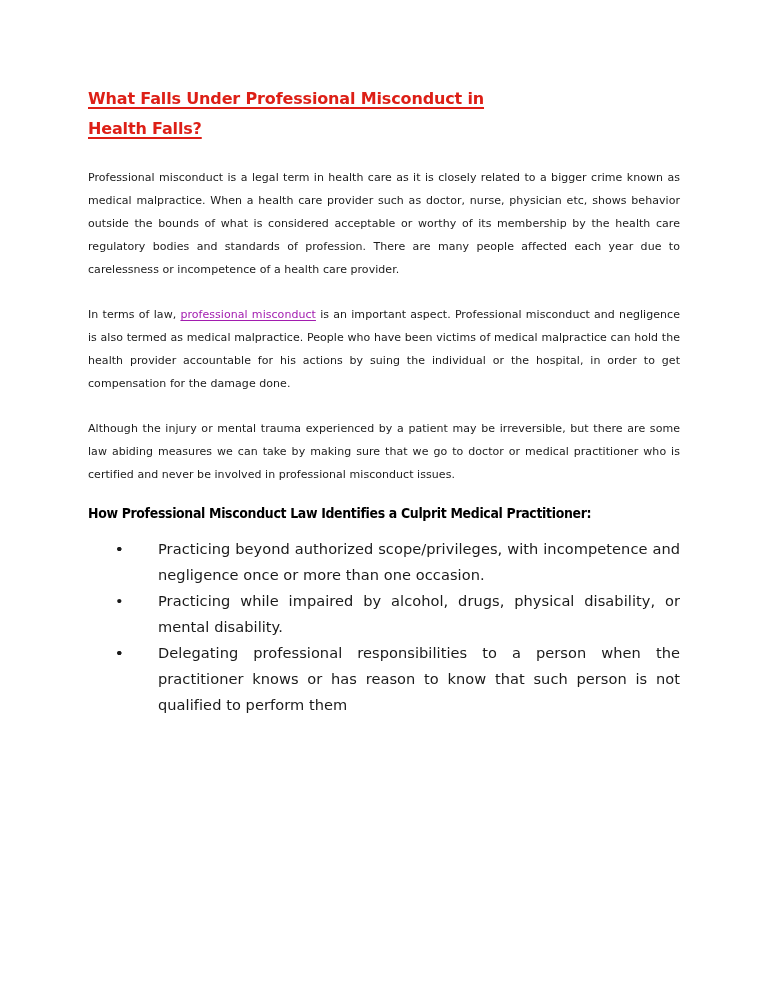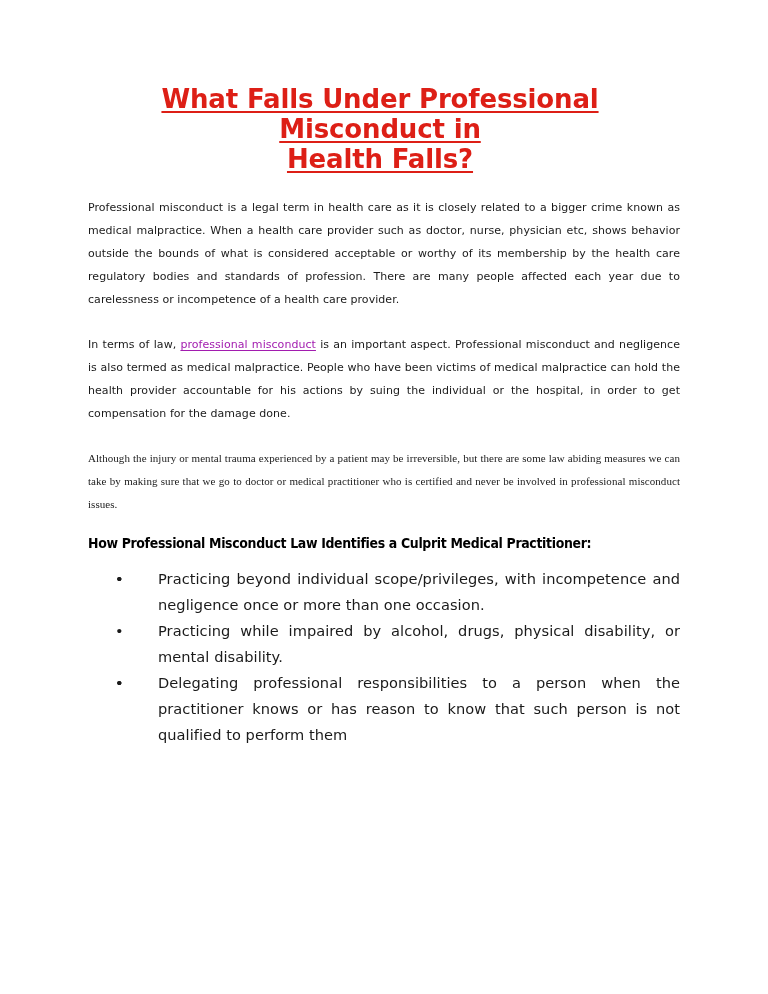--- a/index.html
+++ b/index.html
@@ -27,46 +27,45 @@
   .content {
     position: absolute;
     left: 88px;
     top: 84px;
     width: 592px;
   }
 
   
   .doc-title {
     margin: 0 8px 22px 0;
-    text-align: center;
     color: #DD1F16;
     font-family: "DejaVu Sans", "Liberation Sans", sans-serif;
     font-weight: bold;
-    font-size: 26px;
+    font-size: 16px;
     line-height: 30px;
     letter-spacing: -0.15px;
   }
   .doc-title .tl {
     text-decoration: underline;
     text-decoration-thickness: 2px;
     text-underline-offset: 3px;
     display: inline;
   }
 
   
   p.body-par {
     margin: 0 0 22px 0;
     text-align: justify;
     text-justify: inter-word;
     font-size: 11px;
     line-height: 23px;
     color: #1a1a1a;
     letter-spacing: 0.05px;
   }
-  p.body-par:last-of-type { margin-bottom: 0; font-family: Liberation Serif, serif; }
+  p.body-par:last-of-type { margin-bottom: 0; }
 
   a.inline-link {
     color: #a21caf;
     text-decoration: underline;
     text-underline-offset: 2px;
   }
 
   
   .sub-heading {
     margin: 0 0 12px 0;
@@ -131,21 +130,21 @@
     <div style="height:16px"></div>
 
     <div class="sub-heading">How Professional Misconduct Law Identifies a Culprit Medical Practitioner:</div>
 
     <ul class="bullets">
       <li>
         <span class="marker">•</span>
       </li>
       <li>
         <span class="marker">•</span>
-        <span class="li-text">Practicing beyond individual scope/privileges, with incompetence and negligence once or more than one occasion.</span>
+        <span class="li-text">Practicing beyond authorized scope/privileges, with incompetence and negligence once or more than one occasion.</span>
       </li>
       <li>
         <span class="marker">•</span>
         <span class="li-text">Practicing while impaired by alcohol, drugs, physical disability, or mental disability.</span>
       </li>
       <li>
         <span class="marker">•</span>
       </li>
       <li>
         <span class="marker">•</span>

